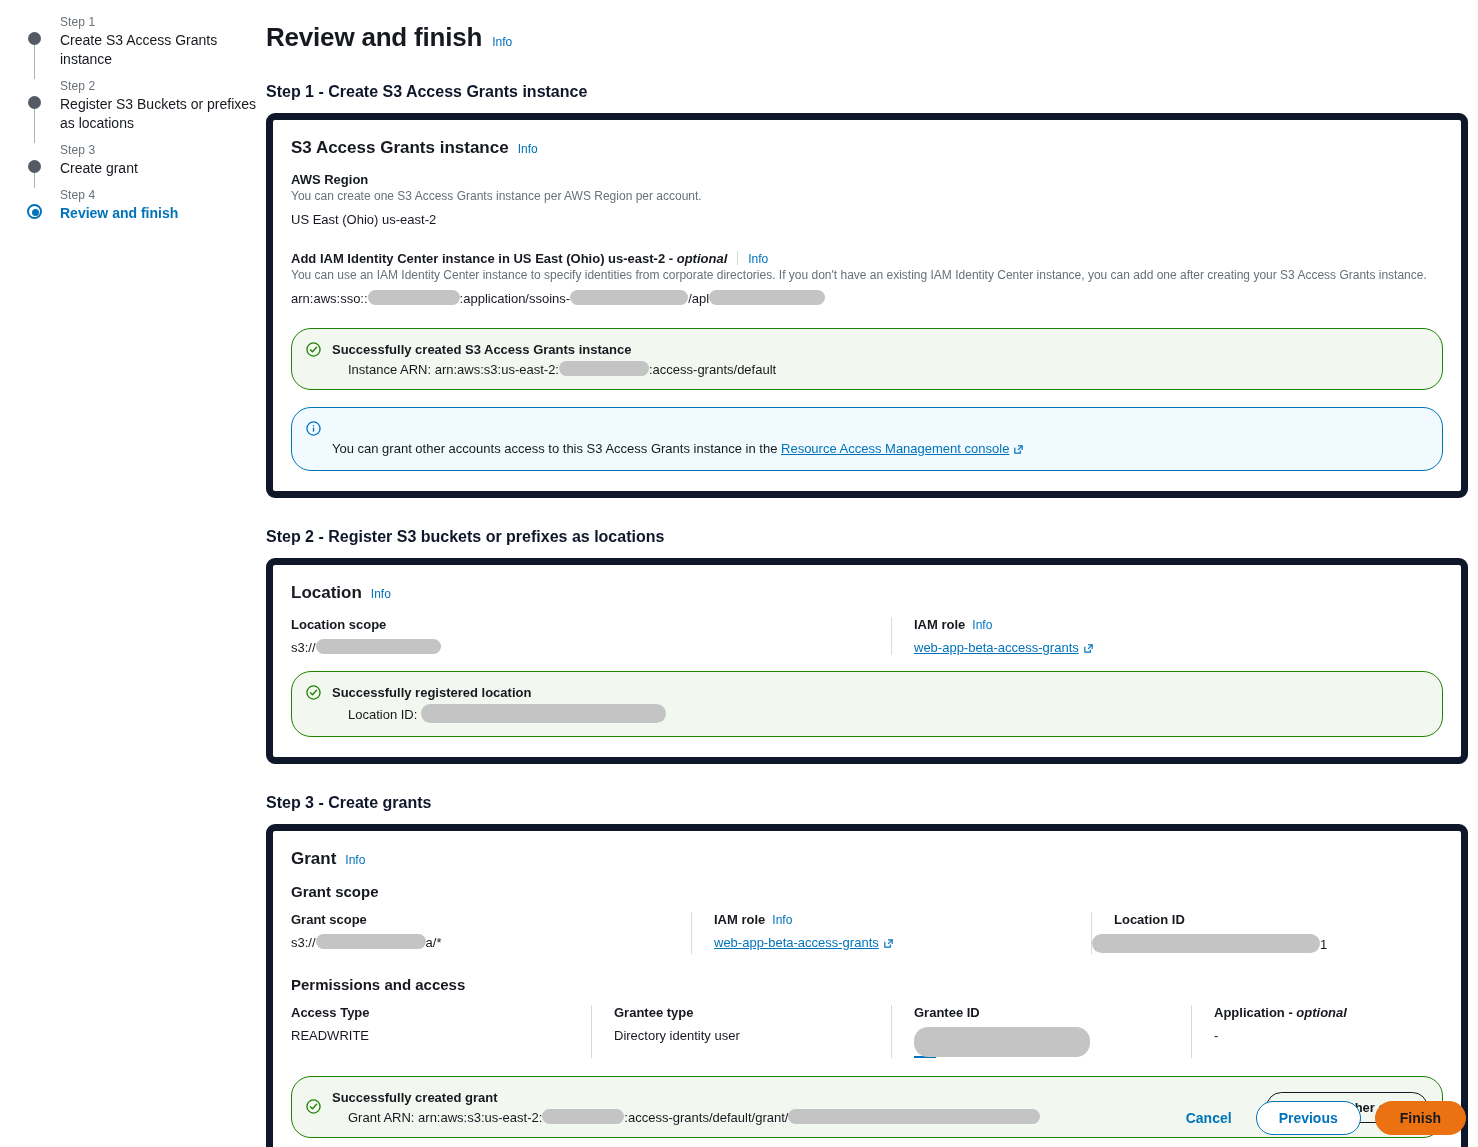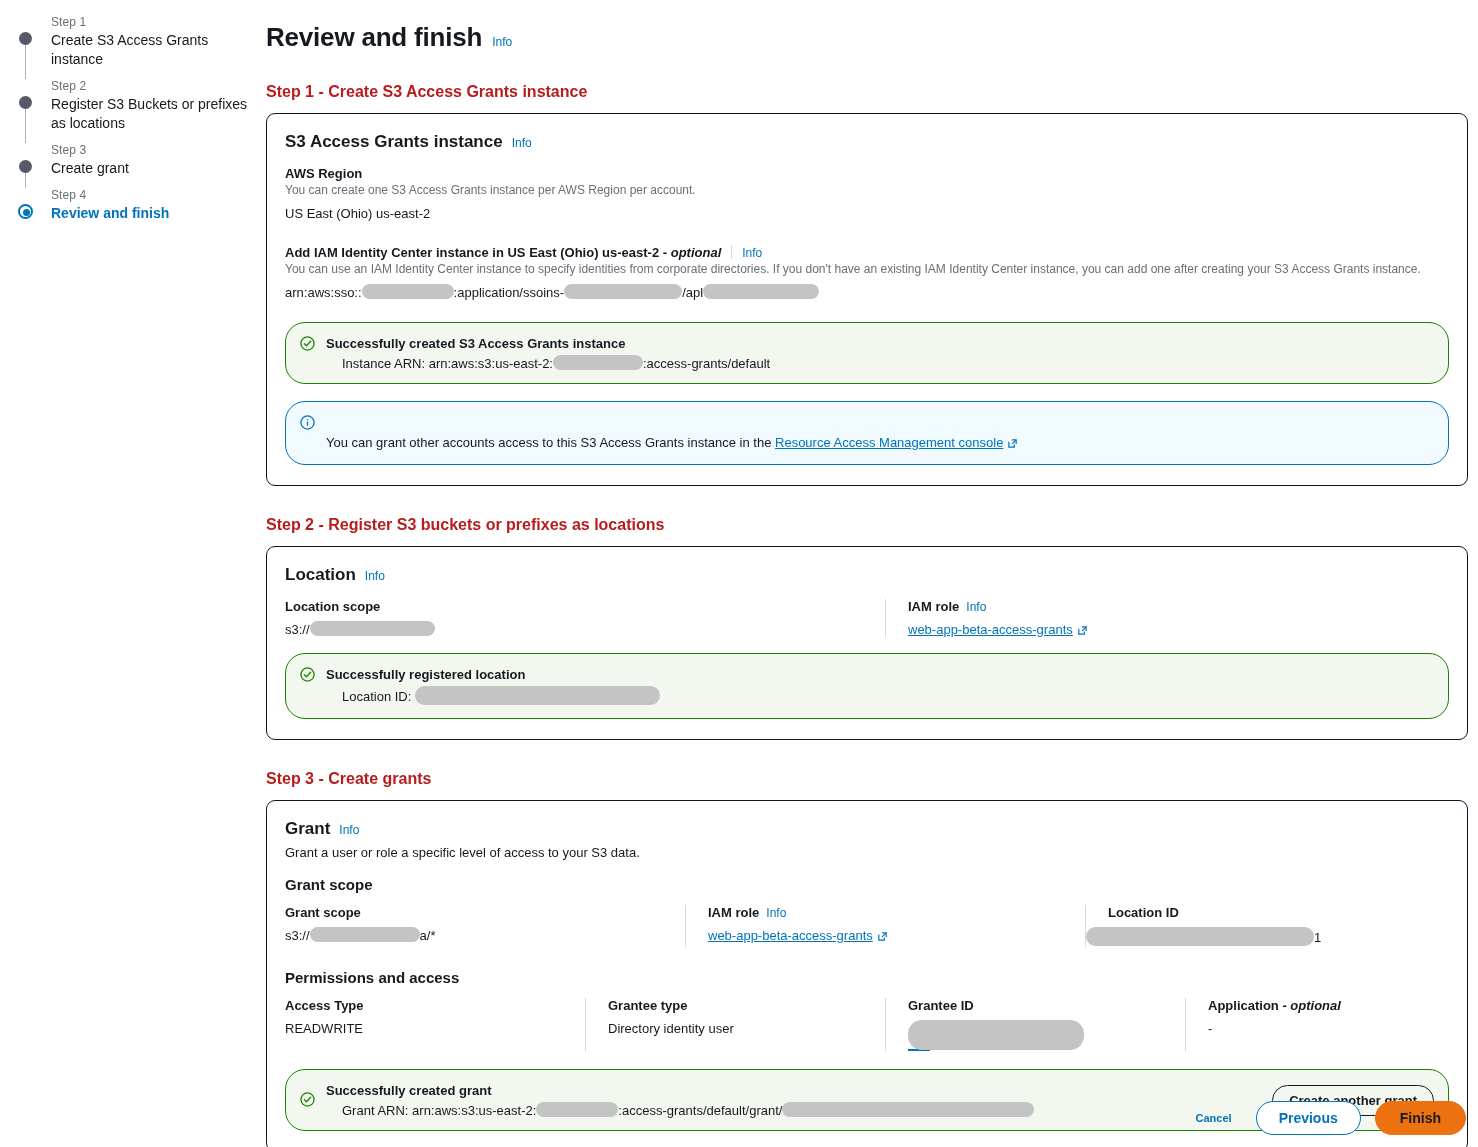--- a/index.html
+++ b/index.html
@@ -8,21 +8,21 @@
     width: 1478px; height: 1147px;
     background: #ffffff;
     font-family: "Liberation Sans", sans-serif;
     color: #16191f;
     -webkit-font-smoothing: antialiased;
   }
   .page { position: relative; width: 1478px; height: 1147px; overflow: hidden; }
 
   
   .sidebar {
-    position: absolute; left: 5px; top: 0;
+    position: absolute; left: 14px; top: 0;
     width: 250px; padding: 14px 0 0 14px;
   }
   .wizard-steps { position: relative; margin: 0; padding: 0; list-style: none; }
   .wz-step { position: relative; padding-left: 32px; margin-bottom: 9px; }
   .wz-rail {
     position: absolute; left: 6px; top: 22px; bottom: -10px;
     width: 1px; background: #aab7b8;
   }
   .wz-step:last-child .wz-rail { display: none; }
   .wz-dot {
@@ -61,26 +61,26 @@
   .page-title {
     font-size: 26px; font-weight: bold; letter-spacing: -0.2px;
     color: #16191f; margin: 0;
   }
   .info-link {
     font-size: 12px; color: #0073bb; text-decoration: none; font-weight: normal;
     cursor: pointer;
   }
 
   .section-heading {
-    font-size: 16px; font-weight: bold; color: #b91c1c;
+    font-size: 16px; font-weight: bold; color: #0f172a;
     margin: 30px 0 12px 0;
   }
 
   .card {
-    border: 1px solid #0f172a;
+    border: 7px solid #0f172a;
     border-radius: 9px;
     background: #ffffff;
     padding: 18px 18px 20px 18px;
   }
   .card-title-row { display: flex; align-items: baseline; gap: 9px; margin-bottom: 14px; }
   .card-title { font-size: 17px; font-weight: bold; color: #16191f; }
   .card-desc { font-size: 13px; color: #16191f; margin: -8px 0 16px 0; }
 
   .field-label {
     font-size: 13px; font-weight: bold; color: #16191f;
@@ -155,21 +155,21 @@
     white-space: nowrap;
   }
 
   
   .footer {
     position: absolute; right: 12px; bottom: 12px;
     display: flex; align-items: center; gap: 14px;
   }
   .btn-link {
     background: none; border: none; color: #0073bb;
-    font-size: 11px; font-weight: bold; cursor: pointer;
+    font-size: 14px; font-weight: bold; cursor: pointer;
     font-family: "Liberation Sans", sans-serif; padding: 8px 10px;
   }
   .btn-secondary {
     background: #ffffff; border: 1px solid #0073bb; color: #0073bb;
     font-size: 14px; font-weight: bold; border-radius: 18px;
     padding: 8px 22px; cursor: pointer;
     font-family: "Liberation Sans", sans-serif;
   }
   .btn-primary {
     background: #ec7211; border: 1px solid #ec7211; color: #16191f;
@@ -341,21 +341,20 @@
       </div>
     </div>
 
     <div class="section-heading">Step 3 - Create grants</div>
 
     <div class="card">
       <div class="card-title-row">
         <span class="card-title">Grant</span>
         <a class="info-link">Info</a>
       </div>
-      <div class="card-desc">Grant a user or role a specific level of access to your S3 data.</div>
 
       <div class="subsection-title" style="margin-top:6px;">Grant scope</div>
 
       <div class="cols" style="margin-top:12px;">
         <div class="col" style="width:400px;">
           <div class="col-label">Grant scope</div>
           <div class="col-value mono-line">
             <span>s3://</span>
               <span class="redact" style="width:110px;"></span>
               <span>a/*</span>

